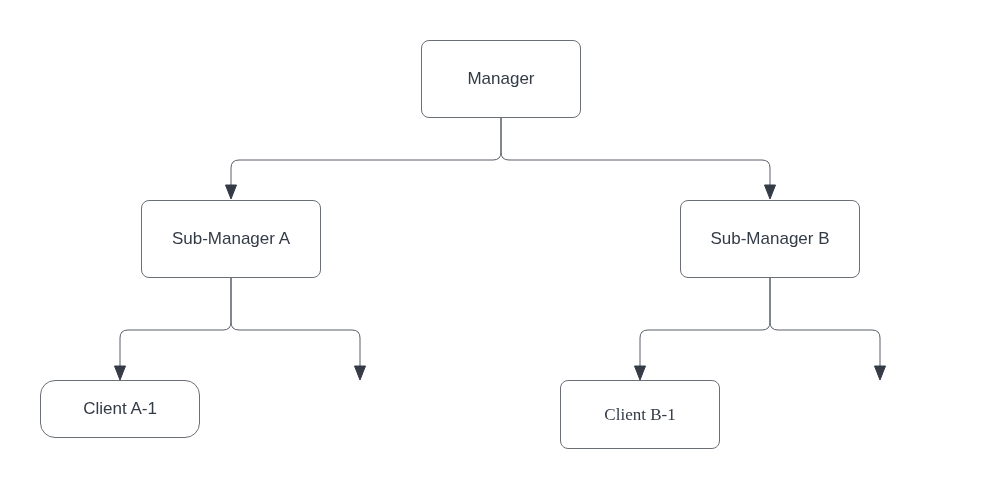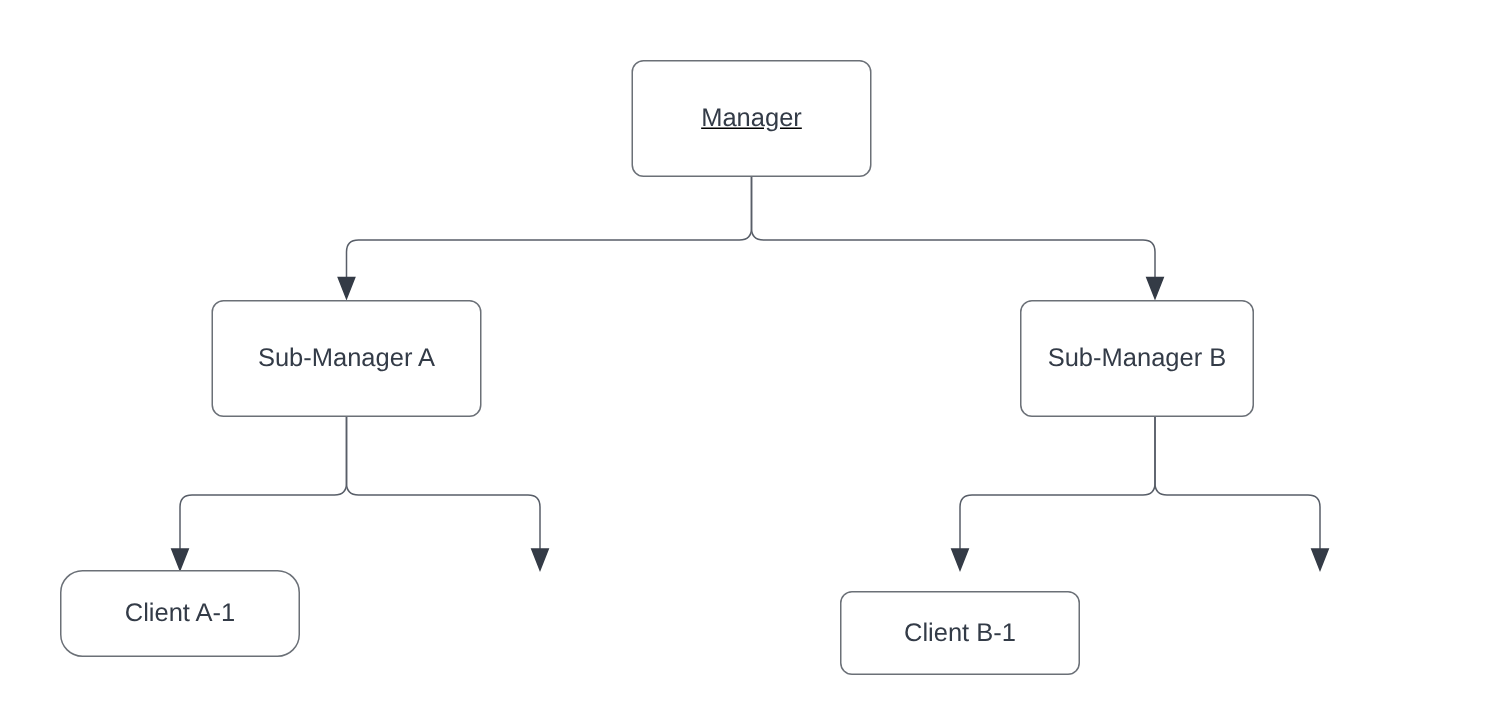--- a/index.html
+++ b/index.html
@@ -41,26 +41,26 @@
     align-items: center;
     justify-content: center;
   }
   .node .label {
     font-size: 17px;
     color: #333b47;
     white-space: nowrap;
     text-align: center;
   }
   
-  .node-manager { left: 421px; top: 40px;  width: 160px; height: 78px; text-decoration: underline; }
+  .node-manager { left: 421px; top: 40px;  width: 160px; height: 78px; }
   .node-sub-a   { left: 141px; top: 200px; width: 180px; height: 78px; align-items: center; }
-  .node-sub-b   { left: 680px; top: 200px; width: 156px; height: 78px; }
+  .node-sub-b   { left: 680px; top: 200px; width: 180px; height: 78px; }
   .node-ca1     { left: 40px;  top: 380px; width: 160px; height: 58px; border-radius: 15px; }
   .node-ca2     { left: 280px; top: 380px; width: 160px; height: 58px; }
-  .node-cb1     { left: 560px; top: 394px; width: 160px; height: 56px; }
+  .node-cb1     { left: 560px; top: 380px; width: 160px; height: 69px; font-family: Liberation Serif, serif; }
   .node-cb2     { left: 800px; top: 380px; width: 160px; height: 58px; }
 </style>
 </head>
 <body>
 
 <div class="canvas">
 
   <svg class="edges-svg" viewBox="0 0 1000 480" xmlns="http://www.w3.org/2000/svg">
 
     <g>

